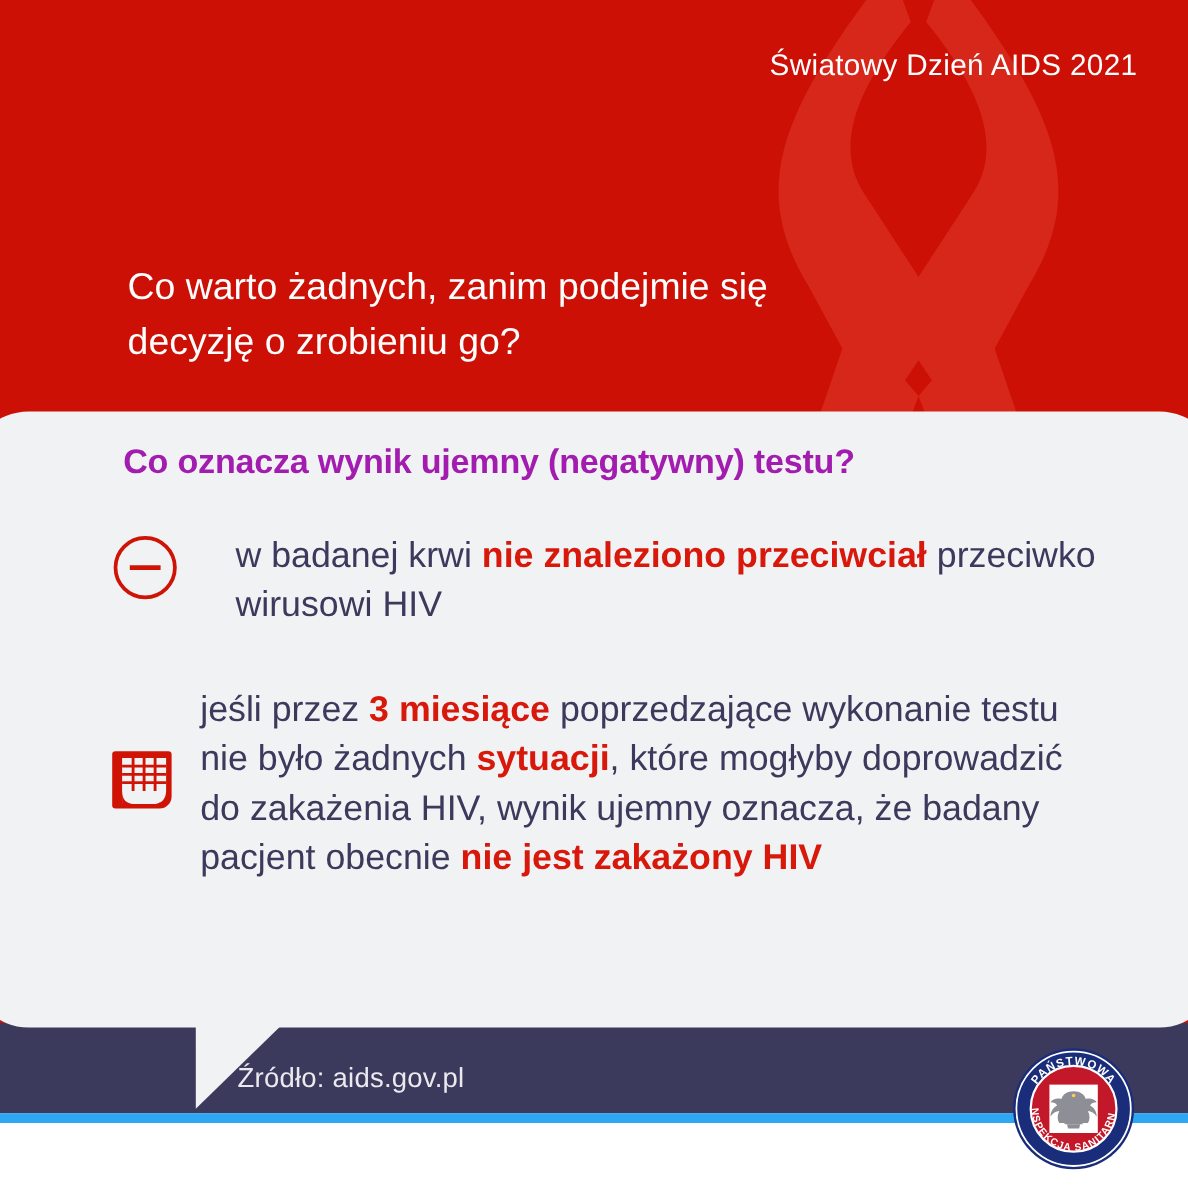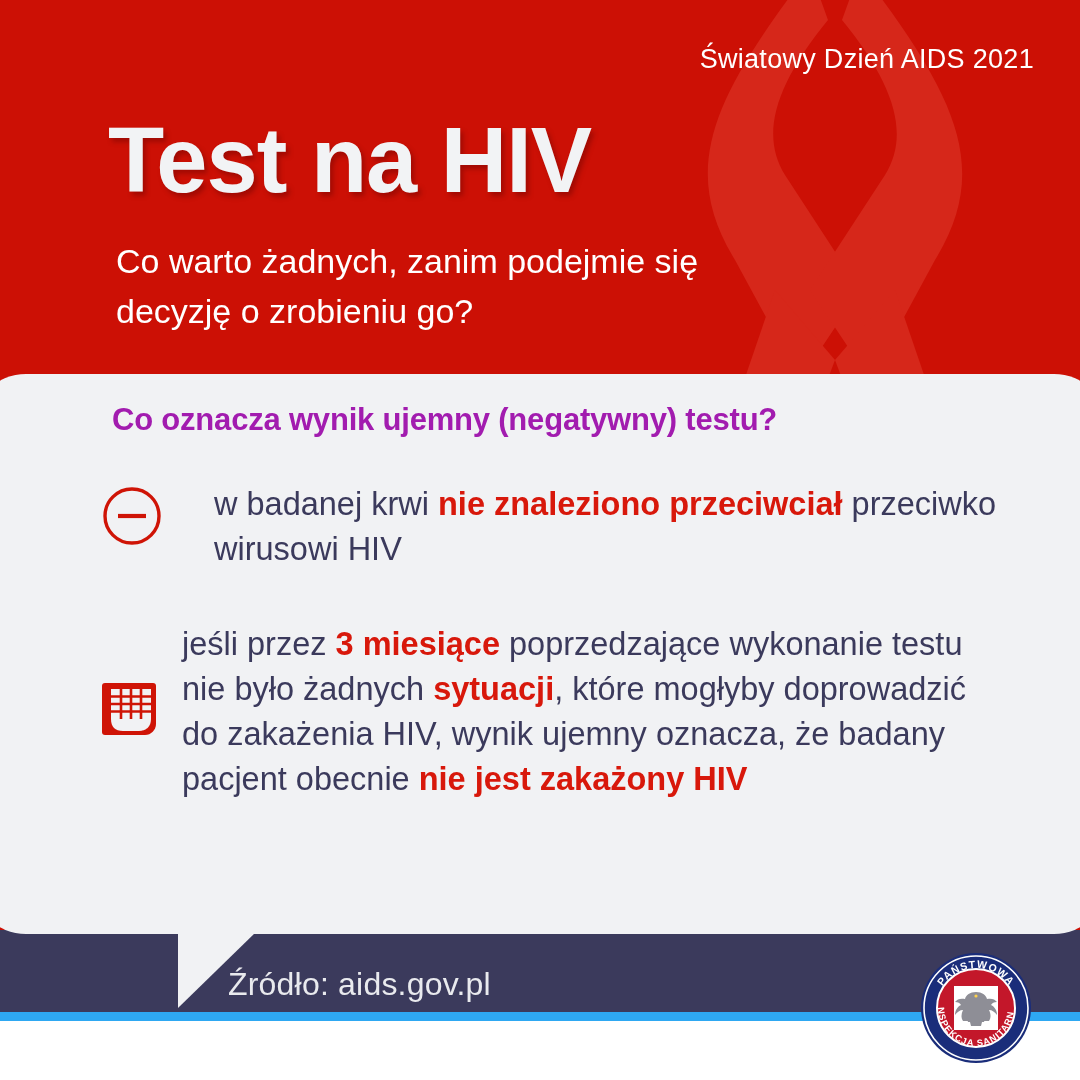--- a/index.html
+++ b/index.html
@@ -108,22 +108,22 @@
 
   #bullet1{left:96px;top:482px;width:920px;gap:32px;}
   #bullet1 .btext{margin-left:14px;width:830px;}
 
   #bullet2{left:92px;top:622px;width:930px;align-items:center;}
   #bullet2 .ico{width:78px;height:72px;}
   #bullet2 .btext{margin-left:12px;width:820px;}
 
   
   .source{
-    position:absolute;left:228px;top:966px;
-    font-size:32px;color:#E9EAEE;letter-spacing:.2px;
+    position:absolute;left:216px;top:966px;
+    font-size:25px;color:#E9EAEE;letter-spacing:.2px;
     white-space:nowrap;
   }
 
   
   .logo{
     position:absolute;right:48px;top:952px;
     width:112px;height:112px;
   }
 
   
@@ -149,21 +149,20 @@
         </g>
       </svg>
     </div>
   </div>
 
   <div class="navy-band"></div>
   <div class="blue-stripe"></div>
   <div class="white-footer"></div>
 
   <div class="eyebrow">Światowy Dzień AIDS 2021</div>
-  <div class="headline">Test na HIV</div>
   <div class="subhead">Co warto żadnych, zanim podejmie się decyzję o zrobieniu go?</div>
 
   <div class="card"></div>
   <div class="card-tail"></div>
 
   <div class="card-title">Co oznacza wynik ujemny (negatywny) testu?</div>
 
   <div class="bullet" id="bullet1">
     <span class="ico">
       <svg width="64" height="64" viewBox="0 0 64 64">

